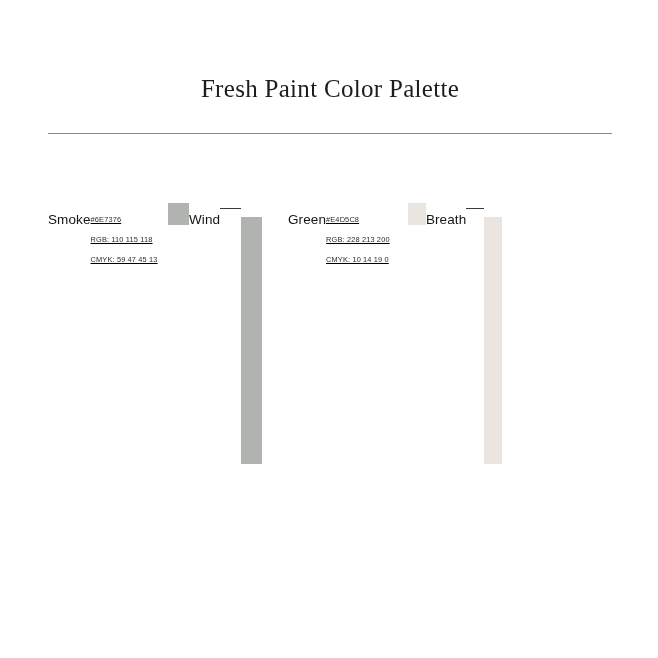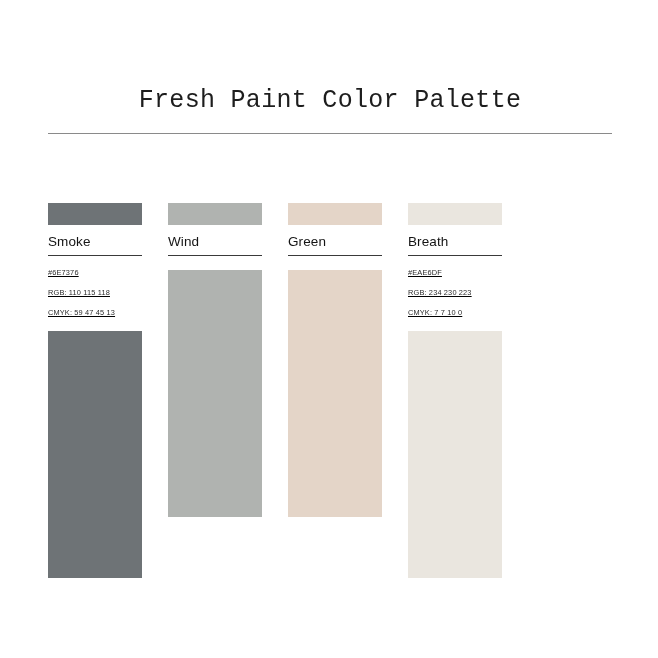--- a/index.html
+++ b/index.html
@@ -25,28 +25,28 @@
 
   
   #header {
     position: absolute;
     left: 48px;
     top: 74px;
     width: 564px;
   }
 
   #page-title {
-    font-family: Liberation Mono, monospace;
+    font-family: Liberation Serif, serif;
     font-size: 25px;
     font-weight: 400;
     color: #1d1d1d;
     letter-spacing: 0.3px;
     text-align: center;
     line-height: 30px;
-    margin: 12px;
+    margin: 0;
     padding: 0;
     white-space: nowrap;
   }
 
   #header-divider {
     position: absolute;
     left: 48px;
     top: 133px;
     width: 564px;
     height: 1px;
@@ -61,21 +61,21 @@
     width: 564px;
     display: flex;
     flex-direction: row;
     justify-content: flex-start;
     gap: 26px;
   }
 
   .swatch-col {
     width: 94px;
     display: flex;
-    flex-direction: column;
+    flex-direction: row;
     align-items: stretch;
   }
 
   .chip-top {
     width: 94px;
     height: 22px;
   }
 
   .color-name {
     font-family: "Liberation Sans", sans-serif;
@@ -145,28 +145,28 @@
       <div class="swatch-col">
         <div class="chip-top" style="background: rgb(176, 179, 176);"></div>
         <div class="color-name">Wind</div>
         <div class="name-rule"></div>
         <div class="chip-big" style="background: rgb(176, 179, 176);"></div>
       </div>
       <div class="swatch-col">
         <div class="chip-top" style="background: rgb(228, 213, 200);"></div>
         <div class="color-name">Green</div>
         <div class="name-rule"></div>
+        <div class="spec-list">
+          <div class="spec-line">#E4D5C8</div>
+          <div class="spec-line">RGB: 228 213 200</div>
+          <div class="spec-line">CMYK: 10 14 19 0</div>
+        </div>
         <div class="chip-big" style="background: rgb(228, 213, 200);"></div>
       </div>
       <div class="swatch-col">
         <div class="chip-top" style="background: rgb(234, 230, 223);"></div>
         <div class="color-name">Breath</div>
         <div class="name-rule"></div>
-        <div class="spec-list">
-          <div class="spec-line">#EAE6DF</div>
-          <div class="spec-line">RGB: 234 230 223</div>
-          <div class="spec-line">CMYK: 7 7 10 0</div>
-        </div>
         <div class="chip-big" style="background: rgb(234, 230, 223);"></div>
       </div>
     </div>
 
 </div>
 
 </body></html>

